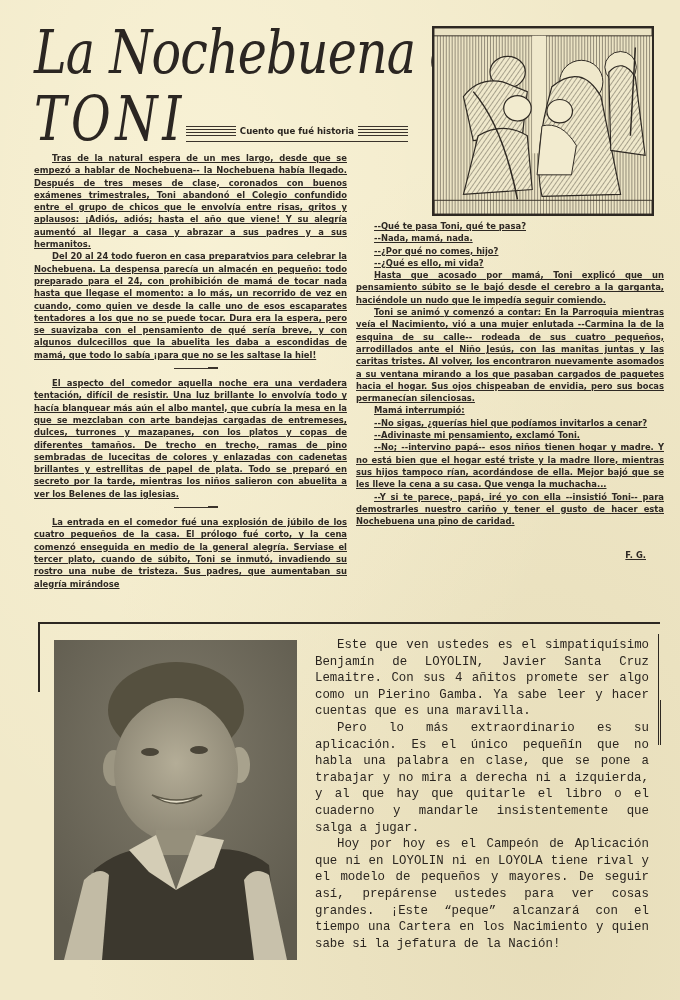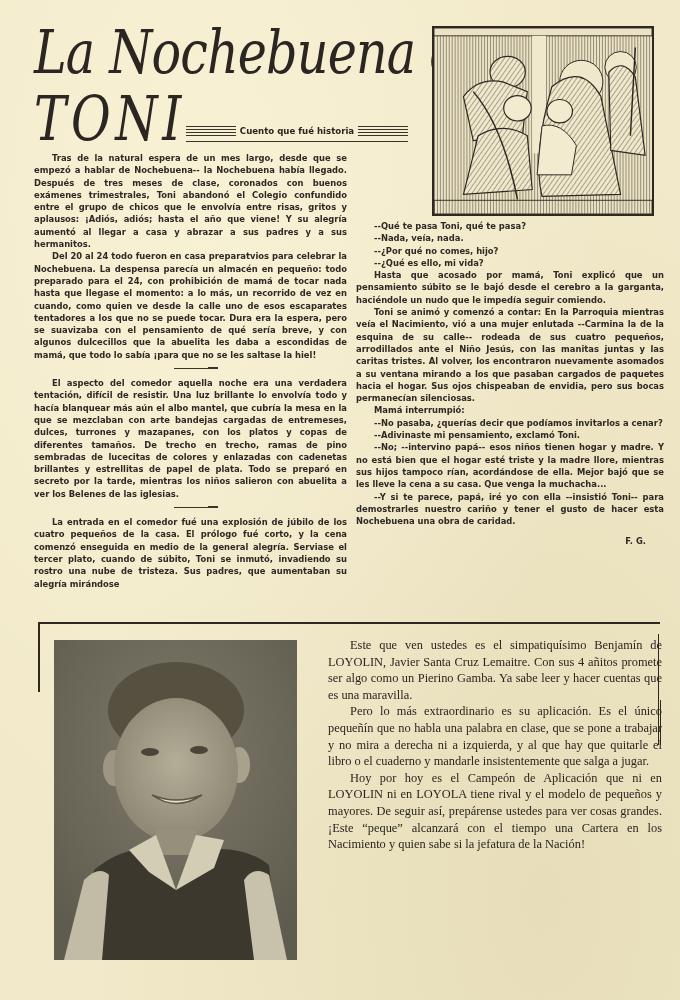--- a/index.html
+++ b/index.html
@@ -59,49 +59,48 @@
   
   .story {
     font-family: "DejaVu Sans", sans-serif;
     font-weight: bold;
     font-size: 8.4px;
     line-height: 12.3px;
     color: #2e2924;
     text-align: justify;
     hyphens: manual;
   }
-  .story p { text-indent: 18px; }
+  .story p { text-indent: 18px; text-decoration: underline; }
   .story p.noindent { text-indent: 0; }
   .col1 { position: absolute; left: 34px; top: 152px; width: 313px; }
   .col2 { position: absolute; left: 356px; top: 220px; width: 308px; }
   .sep { width: 34px; height: 1px; background: #3a332b; margin: 7px auto 8px; position: relative; }
   .sep::after { content:""; position:absolute; right:-10px; top:-1px; width:10px; height:2px; background:#3a332b; }
-  .signature { text-align: right; padding-right: 18px; margin-top: 8px; text-indent: 0 !important; }
+  .signature { text-align: right; padding-right: 18px; margin-top: 22px; text-indent: 0 !important; }
 
   
   .rule-h { position: absolute; left: 38px; top: 622px; width: 622px; height: 2px; background: #2d2822; }
   .rule-left { position: absolute; left: 38px; top: 622px; width: 2px; height: 70px; background: #2d2822; }
   .rule-right { position: absolute; left: 658px; top: 634px; width: 1px; height: 95px; background: #2d2822; }
   .rule-right-thick { position: absolute; left: 658px; top: 700px; width: 4px; height: 45px;
      background: repeating-linear-gradient(to right, #2d2822 0 1px, transparent 1px 2px); }
 
   .photo {
     position: absolute; left: 54px; top: 640px; width: 243px; height: 320px;
     background: #6e6a5c;
     overflow: hidden;
   }
   .photo svg { width: 100%; height: 100%; display: block; }
 
   .bio {
     position: absolute; left: 315px; top: 637px; width: 334px;
-    font-family: Liberation Serif, serif;
+    font-family: Liberation Mono, monospace;
     font-size: 12.4px; line-height: 16.6px;
     color: #2a2520;
     text-align: justify;
-    margin-left: 13px;
   }
   .bio p { text-indent: 22px; }
 </style>
 </head>
 <body>
 
 <div class="page">
 
   <div class="title-line1">La Nochebuena de</div>
   <div class="title-line2">TONI</div>
@@ -151,30 +150,30 @@
     <p>Tras de la natural espera de un mes largo, desde que se empezó a hablar de Nochebuena-- la Nochebuena había llegado. Después de tres meses de clase, coronados con buenos exámenes trimestrales, Toni abandonó el Colegio confundido entre el grupo de chicos que le envolvía entre risas, gritos y aplausos: ¡Adiós, adiós; hasta el año que viene! Y su alegría aumentó al llegar a casa y abrazar a sus padres y a sus hermanitos.</p>
     <p>Del 20 al 24 todo fueron en casa preparatvios para celebrar la Nochebuena. La despensa parecía un almacén en pequeño: todo preparado para el 24, con prohibición de mamá de tocar nada hasta que llegase el momento: a lo más, un recorrido de vez en cuando, como quien ve desde la calle uno de esos escaparates tentadores a los que no se puede tocar. Dura era la espera, pero se suavizaba con el pensamiento de qué sería breve, y con algunos dulcecillos que la abuelita les daba a escondidas de mamá, que todo lo sabía ¡para que no se les saltase la hiel!</p>
     <div class="sep"></div>
     <p>El aspecto del comedor aquella noche era una verdadera tentación, difícil de resistir. Una luz brillante lo envolvía todo y hacía blanquear más aún el albo mantel, que cubría la mesa en la que se mezclaban con arte bandejas cargadas de entremeses, dulces, turrones y mazapanes, con los platos y copas de diferentes tamaños. De trecho en trecho, ramas de pino sembradas de lucecitas de colores y enlazadas con cadenetas brillantes y estrellitas de papel de plata. Todo se preparó en secreto por la tarde, mientras los niños salieron con abuelita a ver los Belenes de las iglesias.</p>
     <div class="sep"></div>
     <p>La entrada en el comedor fué una explosión de júbilo de los cuatro pequeños de la casa. El prólogo fué corto, y la cena comenzó enseguida en medio de la general alegría. Serviase el tercer plato, cuando de súbito, Toni se inmutó, invadiendo su rostro una nube de tristeza. Sus padres, que aumentaban su alegría mirándose</p>
   </div>
 
   <div class="story col2">
     <p>--Qué te pasa Toni, qué te pasa?</p>
-    <p>--Nada, veía, nada.</p>
+    <p>--Nada, mamá, nada.</p>
     <p>--¿Por qué no comes, hijo?</p>
     <p>--¿Qué es ello, mi vida?</p>
     <p>Hasta que acosado por mamá, Toni explicó que un pensamiento súbito se le bajó desde el cerebro a la garganta, haciéndole un nudo que le impedía seguir comiendo.</p>
     <p>Toni se animó y comenzó a contar: En la Parroquia mientras veía el Nacimiento, vió a una mujer enlutada --Carmina la de la esquina de su calle-- rodeada de sus cuatro pequeños, arrodillados ante el Niño Jesús, con las manitas juntas y las caritas tristes. Al volver, los encontraron nuevamente asomados a su ventana mirando a los que pasaban cargados de paquetes hacia el hogar. Sus ojos chispeaban de envidia, pero sus bocas permanecían silenciosas.</p>
     <p>Mamá interrumpió:</p>
-    <p>--No pasaba, ¿querías decir que podíamos invitarlos a cenar?</p>
+    <p>--No sigas, ¿querías hiel que podíamos invitarlos a cenar?</p>
     <p>--Adivinaste mi pensamiento, exclamó Toni.</p>
     <p>--No; --intervino papá-- esos niños tienen hogar y madre. Y no está bien que el hogar esté triste y la madre llore, mientras sus hijos tampoco rían, acordándose de ella. Mejor bajó que se les lleve la cena a su casa. Que venga la muchacha...</p>
-    <p>--Y si te parece, papá, iré yo con ella --insistió Toni-- para demostrarles nuestro cariño y tener el gusto de hacer esta Nochebuena una obra de caridad.</p>
+    <p>--Y si te parece, papá, iré yo con ella --insistió Toni-- para demostrarles nuestro cariño y tener el gusto de hacer esta Nochebuena una pino de caridad.</p>
     <p class="signature">F. G.</p>
   </div>
 
   <div class="rule-h"></div>
   <div class="rule-left"></div>
   <div class="rule-right"></div>
   <div class="rule-right-thick"></div>
 
   <div class="photo">
     <svg viewBox="0 0 243 320" preserveAspectRatio="none">

